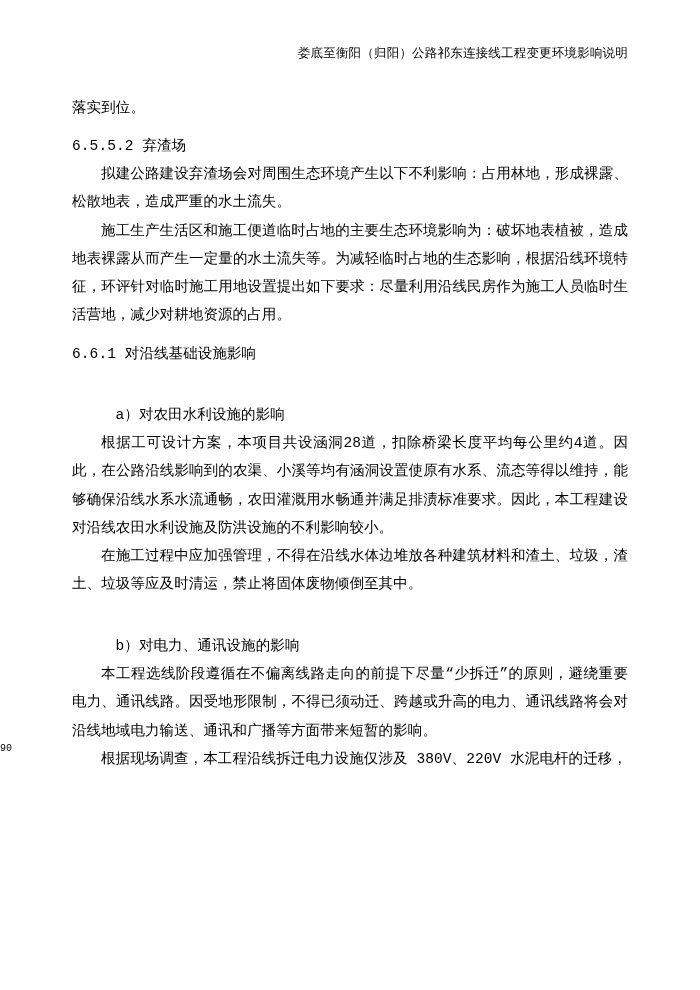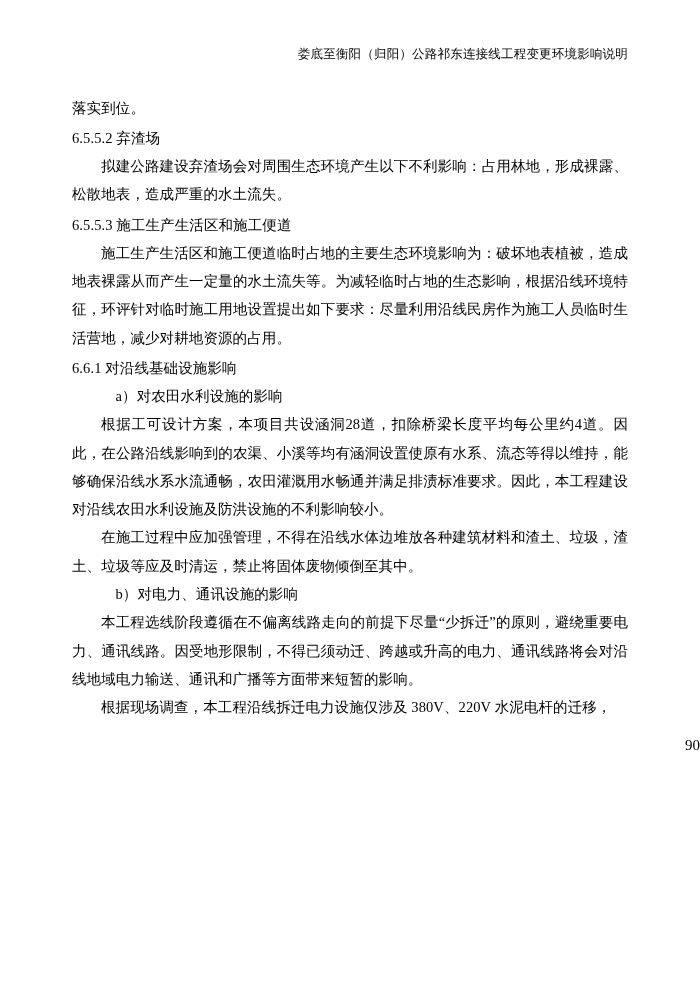--- a/index.html
+++ b/index.html
@@ -14,20 +14,21 @@
     color: #000000;
     position: relative;
     overflow: hidden;
   }
   .page {
     position: relative;
     width: 700px;
     height: 784px;
     box-sizing: border-box;
     padding: 46px 72px 40px 72px;
+    font-family: Liberation Mono, monospace;
   }
   .header {
     text-align: right;
     font-size: 12.5px;
     line-height: 1.4;
     color: #000;
     margin-bottom: 30px;
     letter-spacing: 0.2px;
   }
   .body-block {
@@ -42,56 +43,56 @@
     padding: 0;
   }
   .para {
     text-indent: 2em;
   }
   .noindent {
     text-indent: 0;
   }
   .heading-num {
     text-indent: 0;
-    margin-top: 2px;
+    margin-top: 10px;
   }
   .heading-bold {
     font-weight: bold;
     text-indent: 0;
   }
   .sub-a {
     text-indent: 3em;
+    margin-top: 33px;
   }
   .footer {
     position: absolute;
     left: 0;
-    right: 0;
+    right: 12px;
     bottom: 30px;
-    text-align: right;
-    font-size: 15px;
+    text-align: left;
+    font-size: 10px;
     color: #000;
   }
 </style>
 </head>
 <body>
 
 <div class="page">
 
   <div class="header">娄底至衡阳（归阳）公路祁东连接线工程变更环境影响说明</div>
 
   <div class="body-block">
 
     <p class="noindent">落实到位。</p>
 
     <p class="heading-num">6.5.5.2  弃渣场</p>
 
     <p class="para">拟建公路建设弃渣场会对周围生态环境产生以下不利影响：占用林地，形成裸露、松散地表，造成严重的水土流失。</p>
 
 
-    <p class="heading-num">6.5.5.3  施工生产生活区和施工便道</p>
 
     <p class="para">施工生产生活区和施工便道临时占地的主要生态环境影响为：破坏地表植被，造成地表裸露从而产生一定量的水土流失等。为减轻临时占地的生态影响，根据沿线环境特征，环评针对临时施工用地设置提出如下要求：尽量利用沿线民房作为施工人员临时生活营地，减少对耕地资源的占用。</p>
 
 
 
     <p class="heading-num">6.6.1   对沿线基础设施影响</p>
 
     <p class="sub-a">a）对农田水利设施的影响</p>
 
     <p class="para">根据工可设计方案，本项目共设涵洞28道，扣除桥梁长度平均每公里约4道。因此，在公路沿线影响到的农渠、小溪等均有涵洞设置使原有水系、流态等得以维持，能够确保沿线水系水流通畅，农田灌溉用水畅通并满足排渍标准要求。因此，本工程建设对沿线农田水利设施及防洪设施的不利影响较小。</p>

